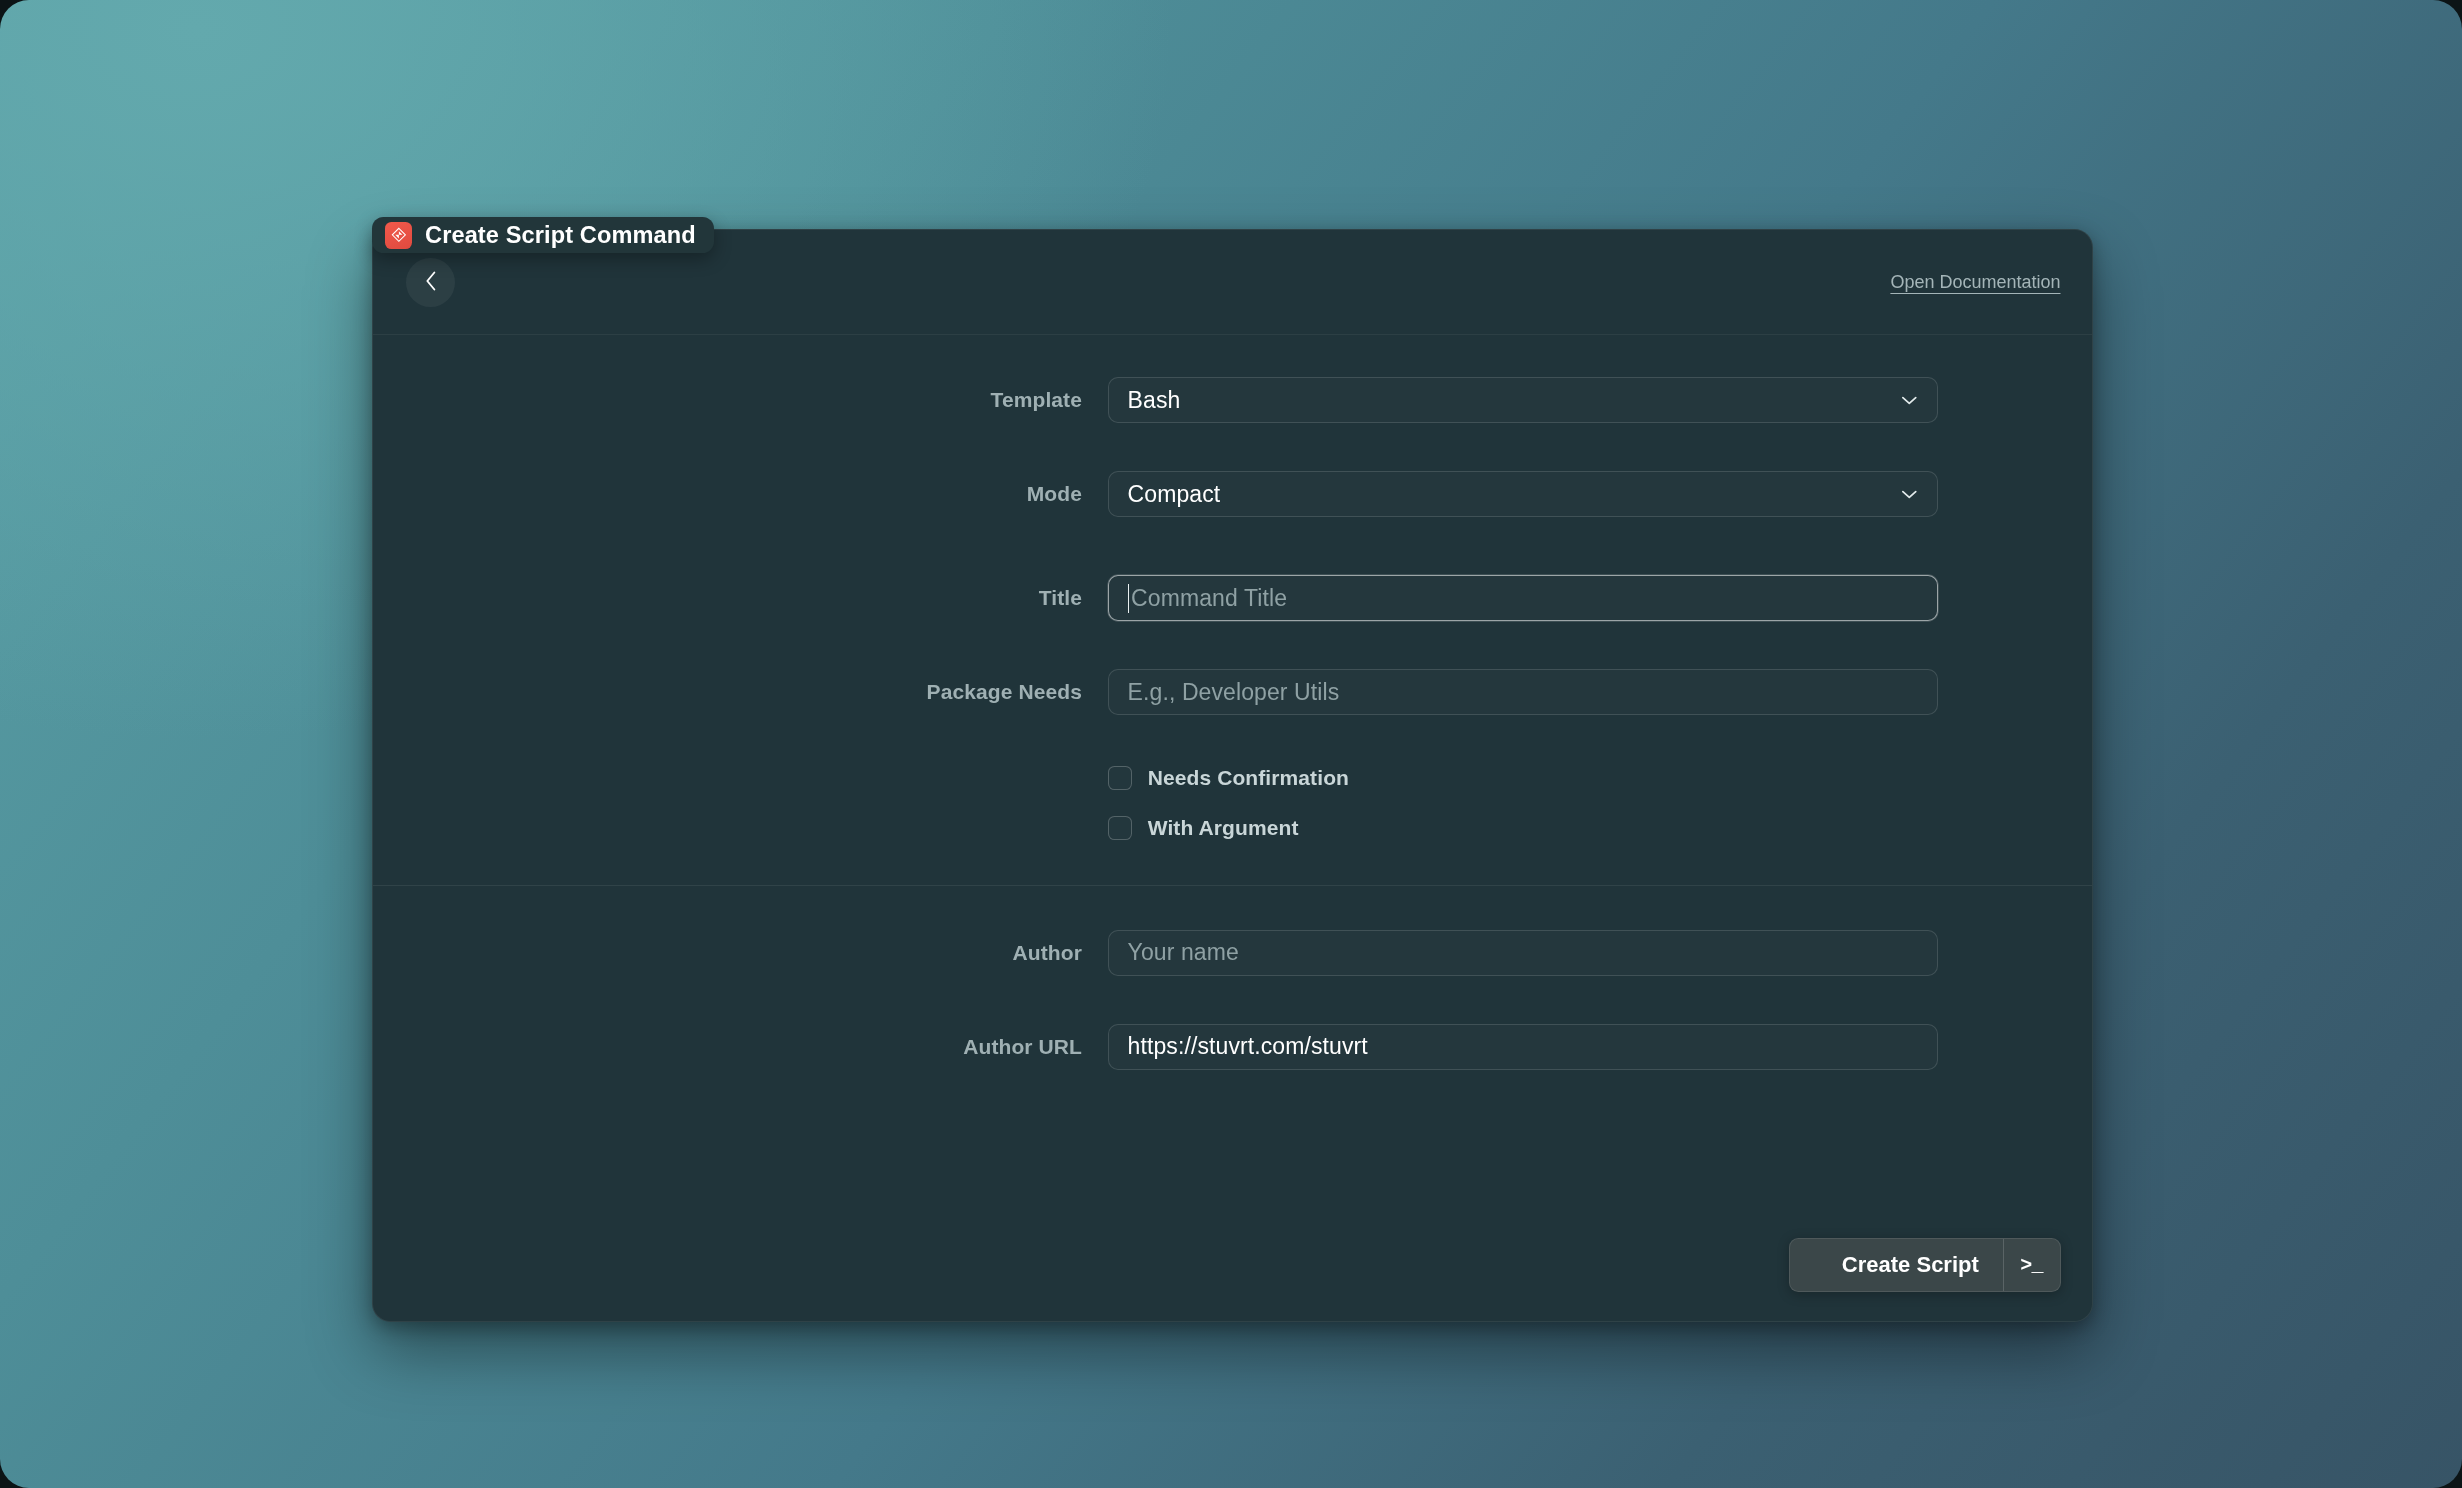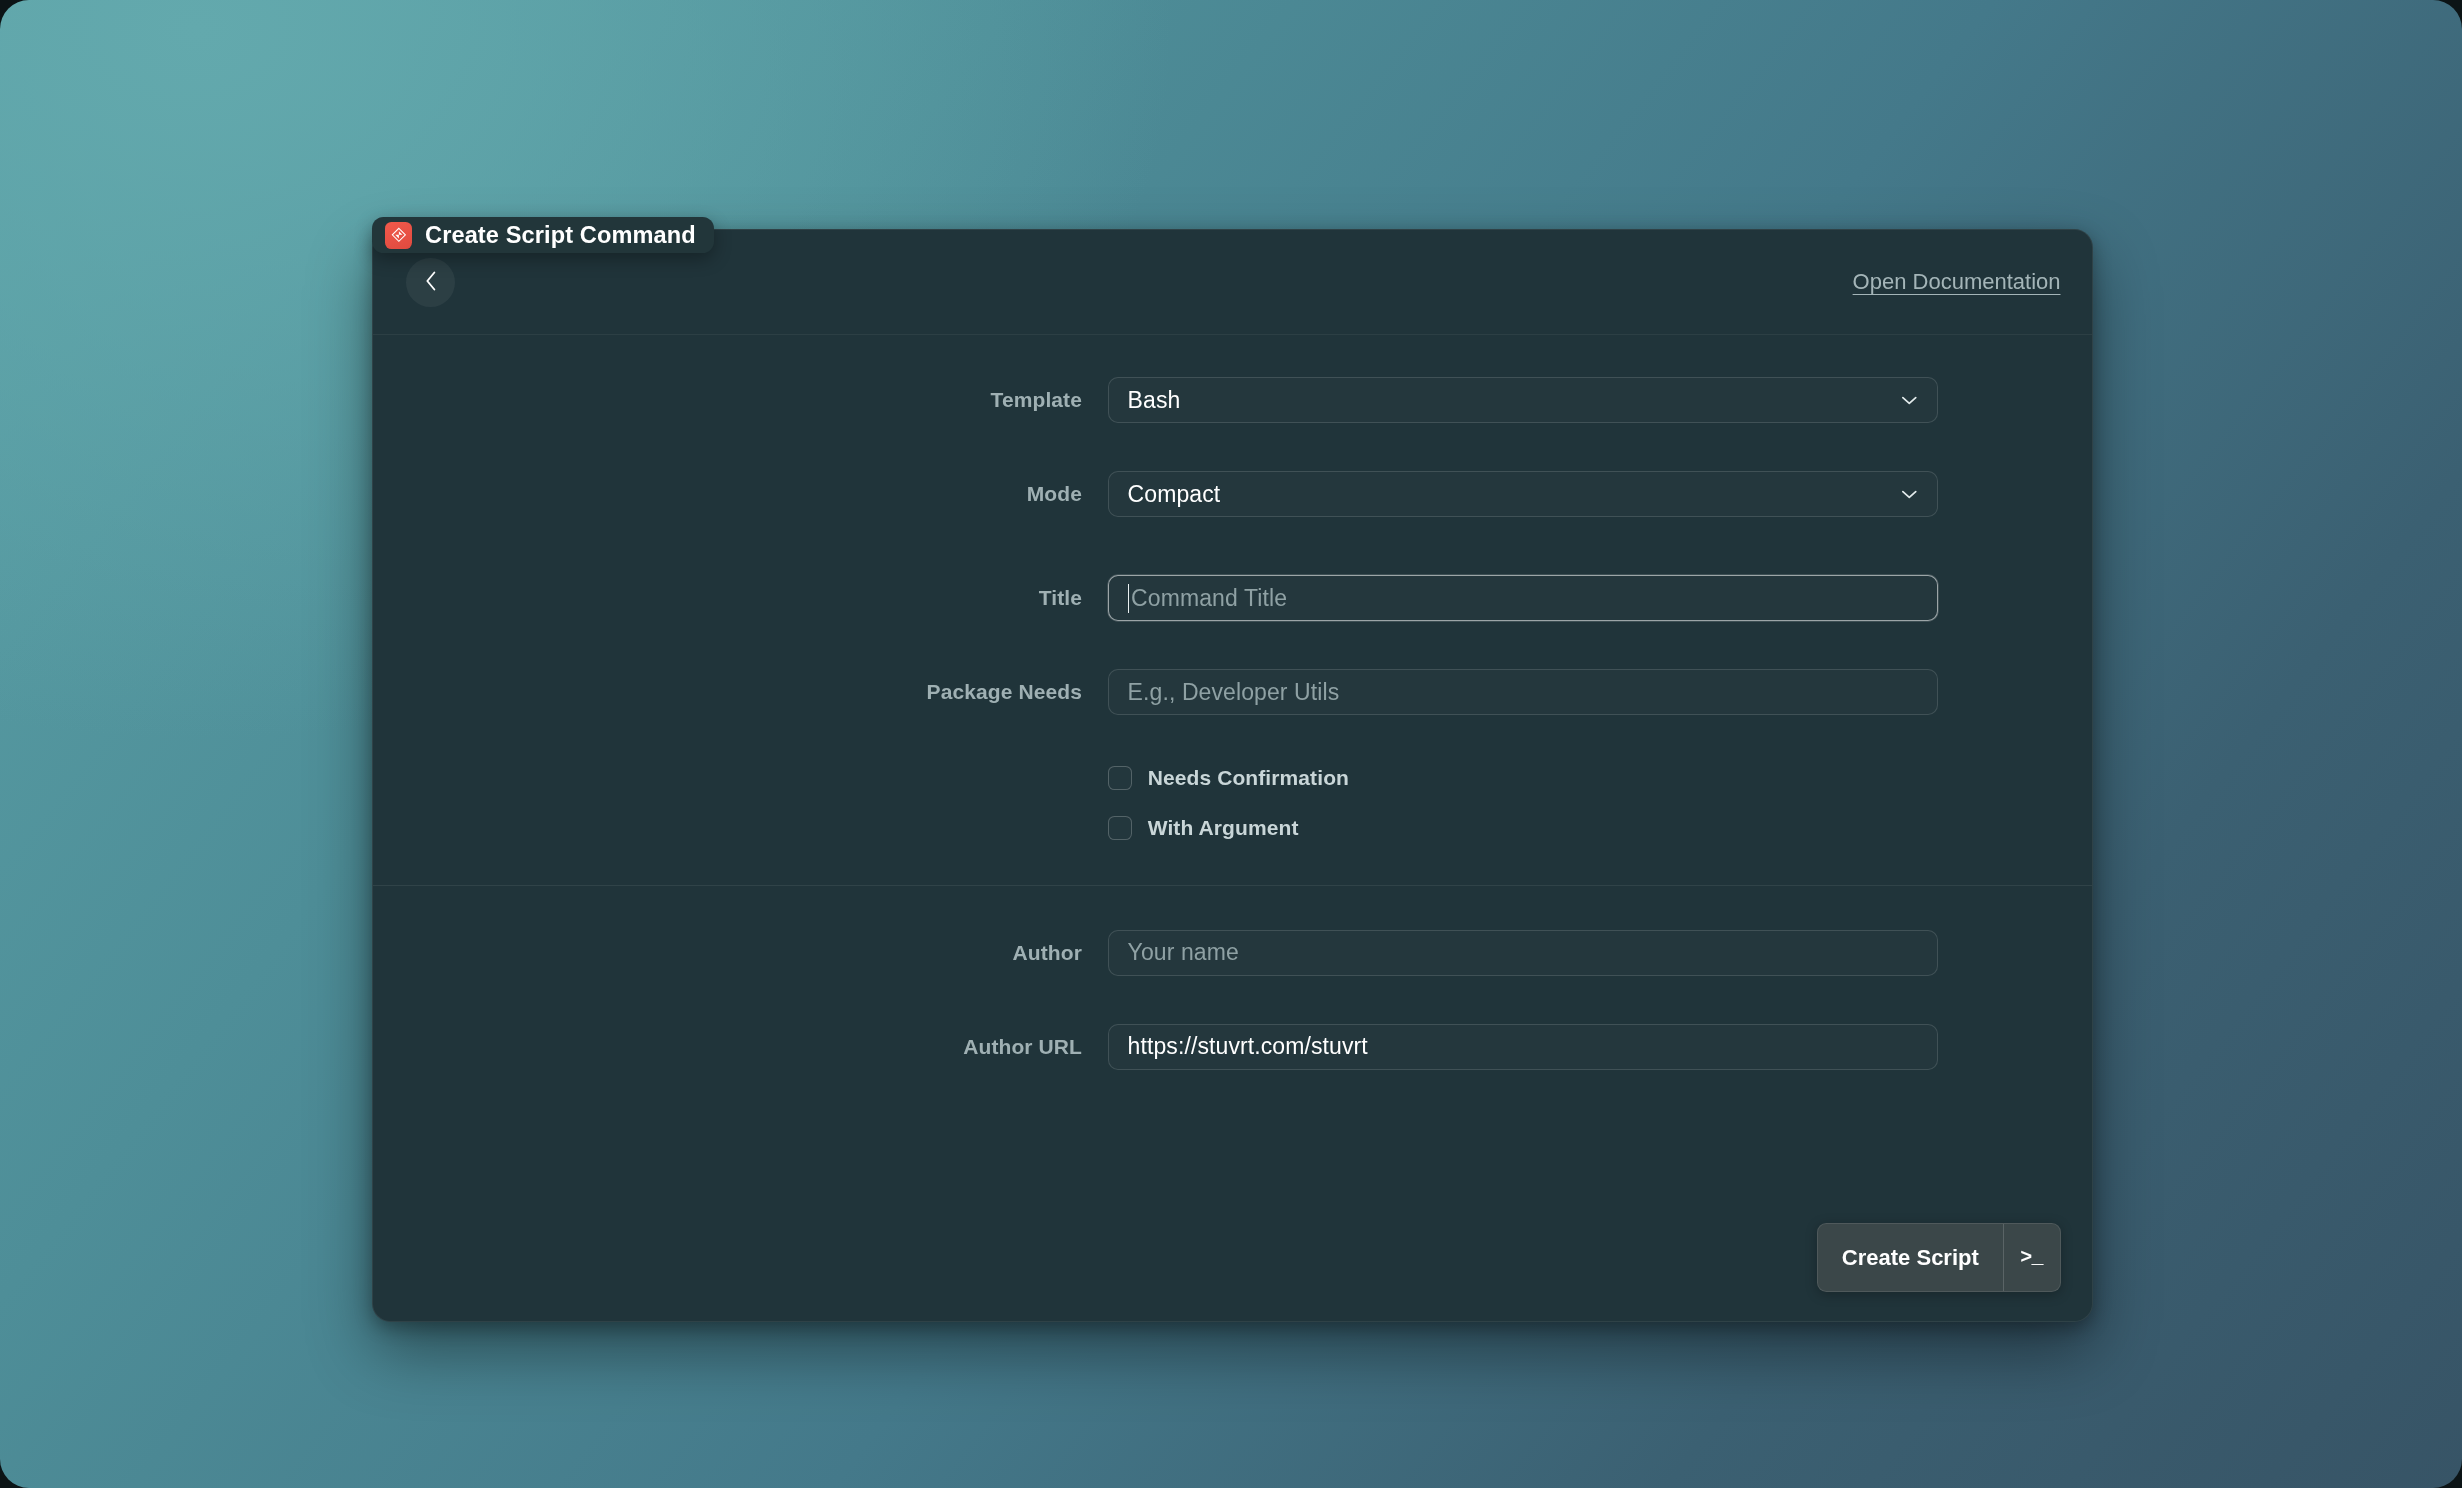--- a/index.html
+++ b/index.html
@@ -95,21 +95,21 @@
     background: rgba(255,255,255,0.055);
     display: flex;
     align-items: center;
     justify-content: center;
     cursor: pointer;
     flex: none;
   }
   .doc-link {
     margin-left: auto;
     color: #a4b5b8;
-    font-size: 22px;
+    font-size: 18px;
     text-decoration: underline;
     text-underline-offset: 5px;
     text-decoration-thickness: 1.4px;
     cursor: pointer;
     white-space: nowrap;
   }
 
   
   .win-body {
     flex: 1;
@@ -226,26 +226,27 @@
   .row-gap-sm { height: 27px; }
   .row-gap-md { height: 37px; }
 
   
   .action-bar {
     position: absolute;
     right: 31.5px;
     bottom: 29px;
     display: flex;
     align-items: stretch;
-    height: 69px;
+    height: 54px;
     border-radius: 9.3px;
     background: #3b4749;
     border: 0.7px solid rgba(255,255,255,0.10);
     overflow: hidden;
     box-shadow: 0 2.9px 11.5px rgba(0,0,0,0.25);
+    padding-left: 28px;
   }
   .action-main {
     display: flex;
     align-items: center;
     padding: 0 24px;
     color: #ffffff;
     font-size: 22px;
     font-weight: 700;
     cursor: pointer;
     white-space: nowrap;

